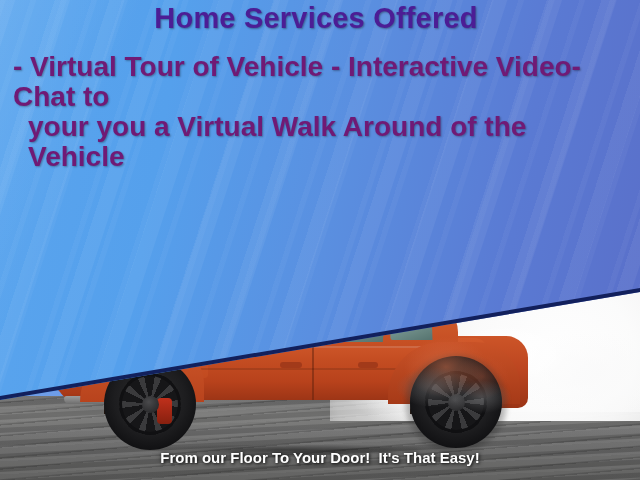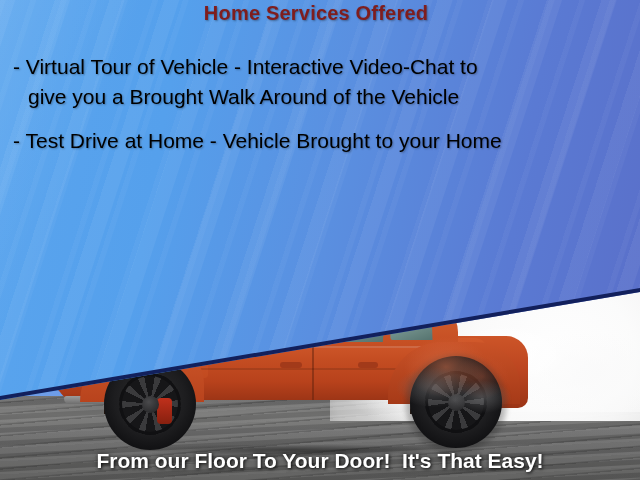--- a/index.html
+++ b/index.html
@@ -259,45 +259,45 @@
   .shadow {
     position: absolute; left: 30px; top: 146px; width: 420px; height: 16px;
     background: radial-gradient(ellipse 210px 8px at 50% 50%, rgba(0,0,0,0.45), rgba(0,0,0,0) 75%);
   }
 
   
   .headline {
     position: absolute;
     left: 0; top: 2px; width: 632px;
     text-align: center;
-    color: #7f1d1d;
-    font-size: 20px;
+    color: #4c1d95;
+    font-size: 29px;
     font-weight: bold;
     letter-spacing: 0.2px;
     text-shadow: 1px 1px 2px rgba(0,0,0,0.35);
   }
   .bullets {
     position: absolute;
     left: 13px; top: 52px; width: 614px;
   }
   .bullet {
-    color: #000000;
-    font-size: 21px;
-    font-weight: normal;
+    color: #701a75;
+    font-size: 28px;
+    font-weight: bold;
     line-height: 30px;
     margin-bottom: 14px;
     text-shadow: 1px 1px 2px rgba(0,0,0,0.30);
   }
   .bullet .l2 { display: block; padding-left: 15px; }
   .footer {
     position: absolute;
     left: 0; top: 449px; width: 640px;
     text-align: center;
     color: #ffffff;
-    font-size: 21px;
+    font-size: 15px;
     font-weight: bold;
     white-space: pre;
     text-shadow: 1px 1px 3px rgba(0,0,0,0.75), 0 0 5px rgba(0,0,0,0.5);
   }
 </style>
 </head>
 <body>
 
 <div id="ad">
 
@@ -350,21 +350,20 @@
   </div>
 
   <div class="bluepanel"></div>
   <div class="diag-edge"></div>
 
   <div class="headline">Home Services Offered</div>
 
   <div class="bullets">
     <div class="bullet">
       <span>- Virtual Tour of Vehicle - Interactive Video-Chat to</span>
-      <span class="l2">give you a Brought Walk Around of the Vehicle</span>
+      <span class="l2">your you a Virtual Walk Around of the Vehicle</span>
     </div>
     <div class="bullet">
-      <span>- Test Drive at Home - Vehicle Brought to your Home</span>
     </div>
   </div>
 
   <div class="footer">From our Floor To Your Door!  It's That Easy!</div>
 </div>
 
 </body></html>

